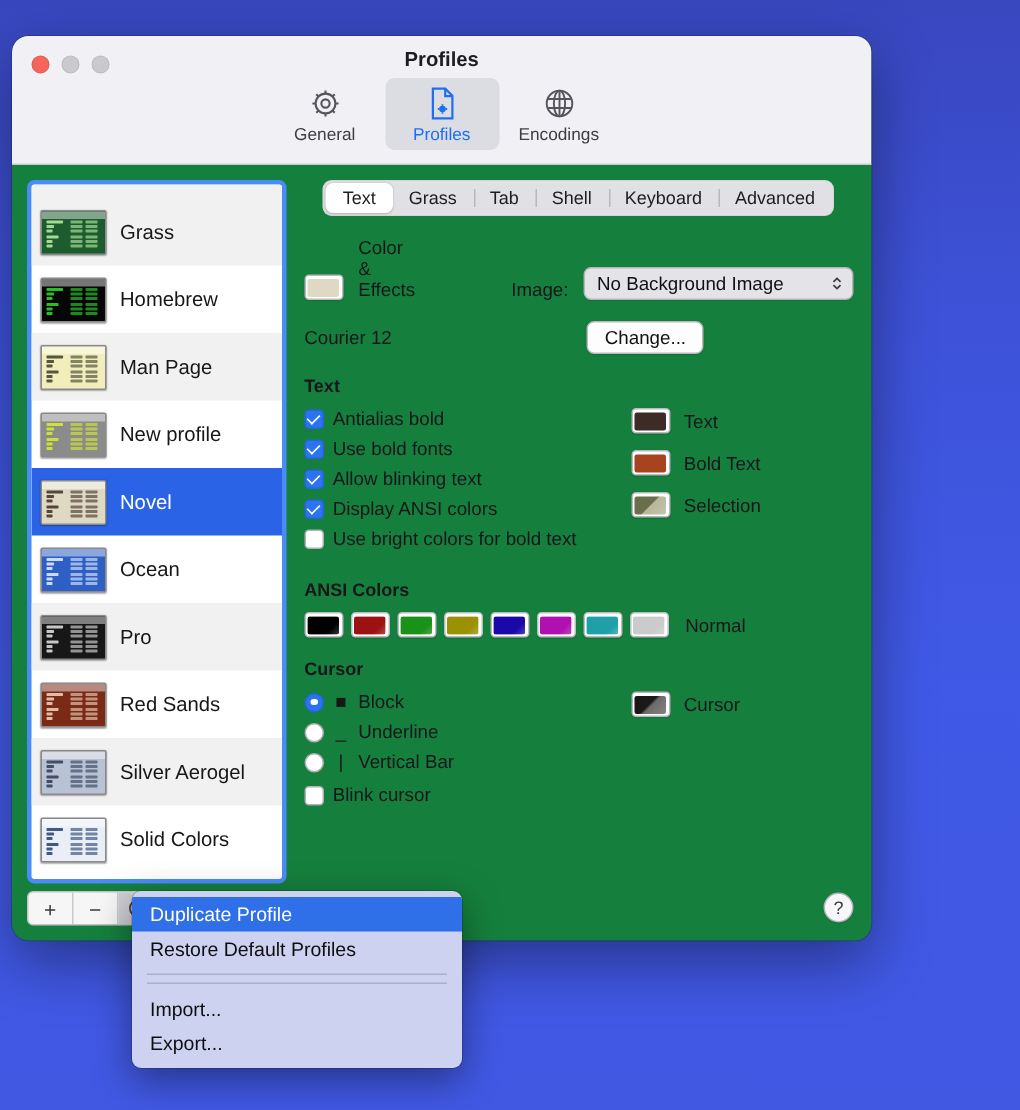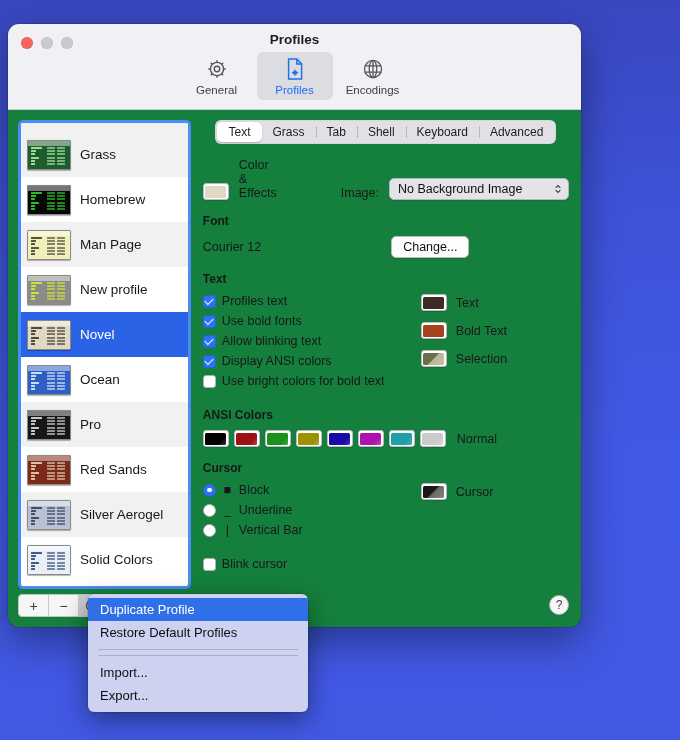--- a/index.html
+++ b/index.html
@@ -559,34 +559,33 @@
               <span class="chev">
                 <svg width="8" height="10" viewBox="0 0 8 11" fill="none" stroke="#3a3a3f" stroke-width="1.2">
                   <path d="M1.4 4.3L4 1.7l2.6 2.6M1.4 6.7L4 9.3l2.6-2.6"></path>
                 </svg>
               </span>
             </span>
           </div>
         </div>
 
         <div class="sect">
-          <div class="sect-title">Font</div>
           <div class="row">
             <span class="lbl">Courier 12</span>
             <button class="btn" style="margin-left:130px;">Change...</button>
           </div>
         </div>
 
         <div class="sect">
           <div class="sect-title">Text</div>
           <div class="two-col">
             <div class="col-left" id="text-checks">
                 <div class="check">
                   <span class="cbox on"></span>
-                  <span class="lbl">Profiles text</span>
+                  <span class="lbl">Antialias bold</span>
                 </div>
                 <div class="check">
                   <span class="cbox on"></span>
                   <span class="lbl">Use bold fonts</span>
                 </div>
                 <div class="check">
                   <span class="cbox on"></span>
                   <span class="lbl">Allow blinking text</span>
                 </div>
                 <div class="check">
@@ -668,21 +667,21 @@
                     <span class="rbox"></span>
                     <span class="lbl" style="width: 11px; text-align: center;">_</span>
                     <span class="lbl">Underline</span>
                   </div>
                   <div class="radio">
                     <span class="rbox"></span>
                     <span class="lbl" style="width: 11px; text-align: center;">|</span>
                     <span class="lbl">Vertical Bar</span>
                   </div>
                 </div>
-              <div class="check" style="margin-top:20px;">
+              <div class="check" style="margin-top:8px;">
                 <span class="cbox" id="blink-box"></span>
                 <span class="lbl">Blink cursor</span>
               </div>
             </div>
             <div>
               <div class="row" style="gap:9px;">
                 <span class="swatch">
                     <i id="cursor-swatch" style="background: linear-gradient(135deg, rgb(24, 21, 20) 0%, rgb(29, 25, 24) 46%, rgb(109, 107, 105) 54%, rgb(133, 130, 129) 100%);"></i>
                   </span>
                 <span class="lbl">Cursor</span>

